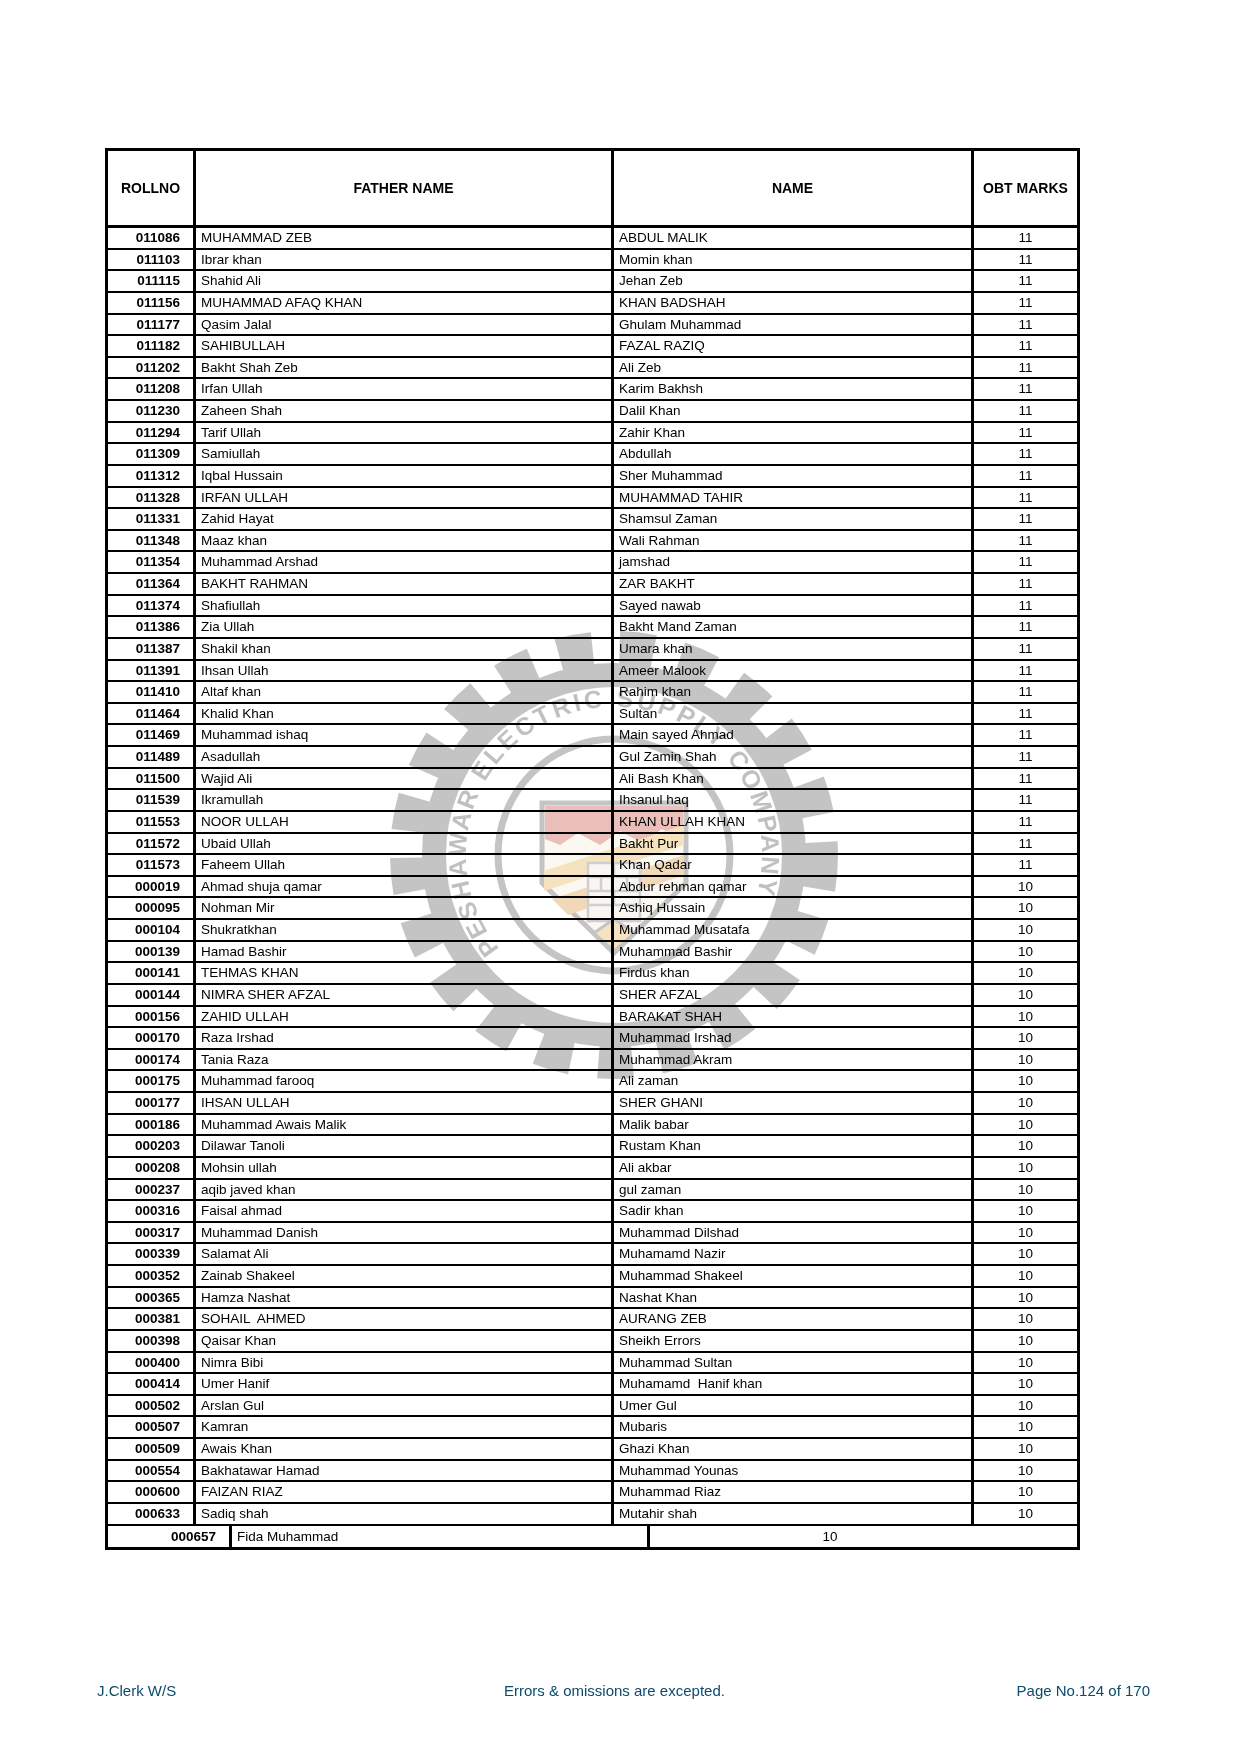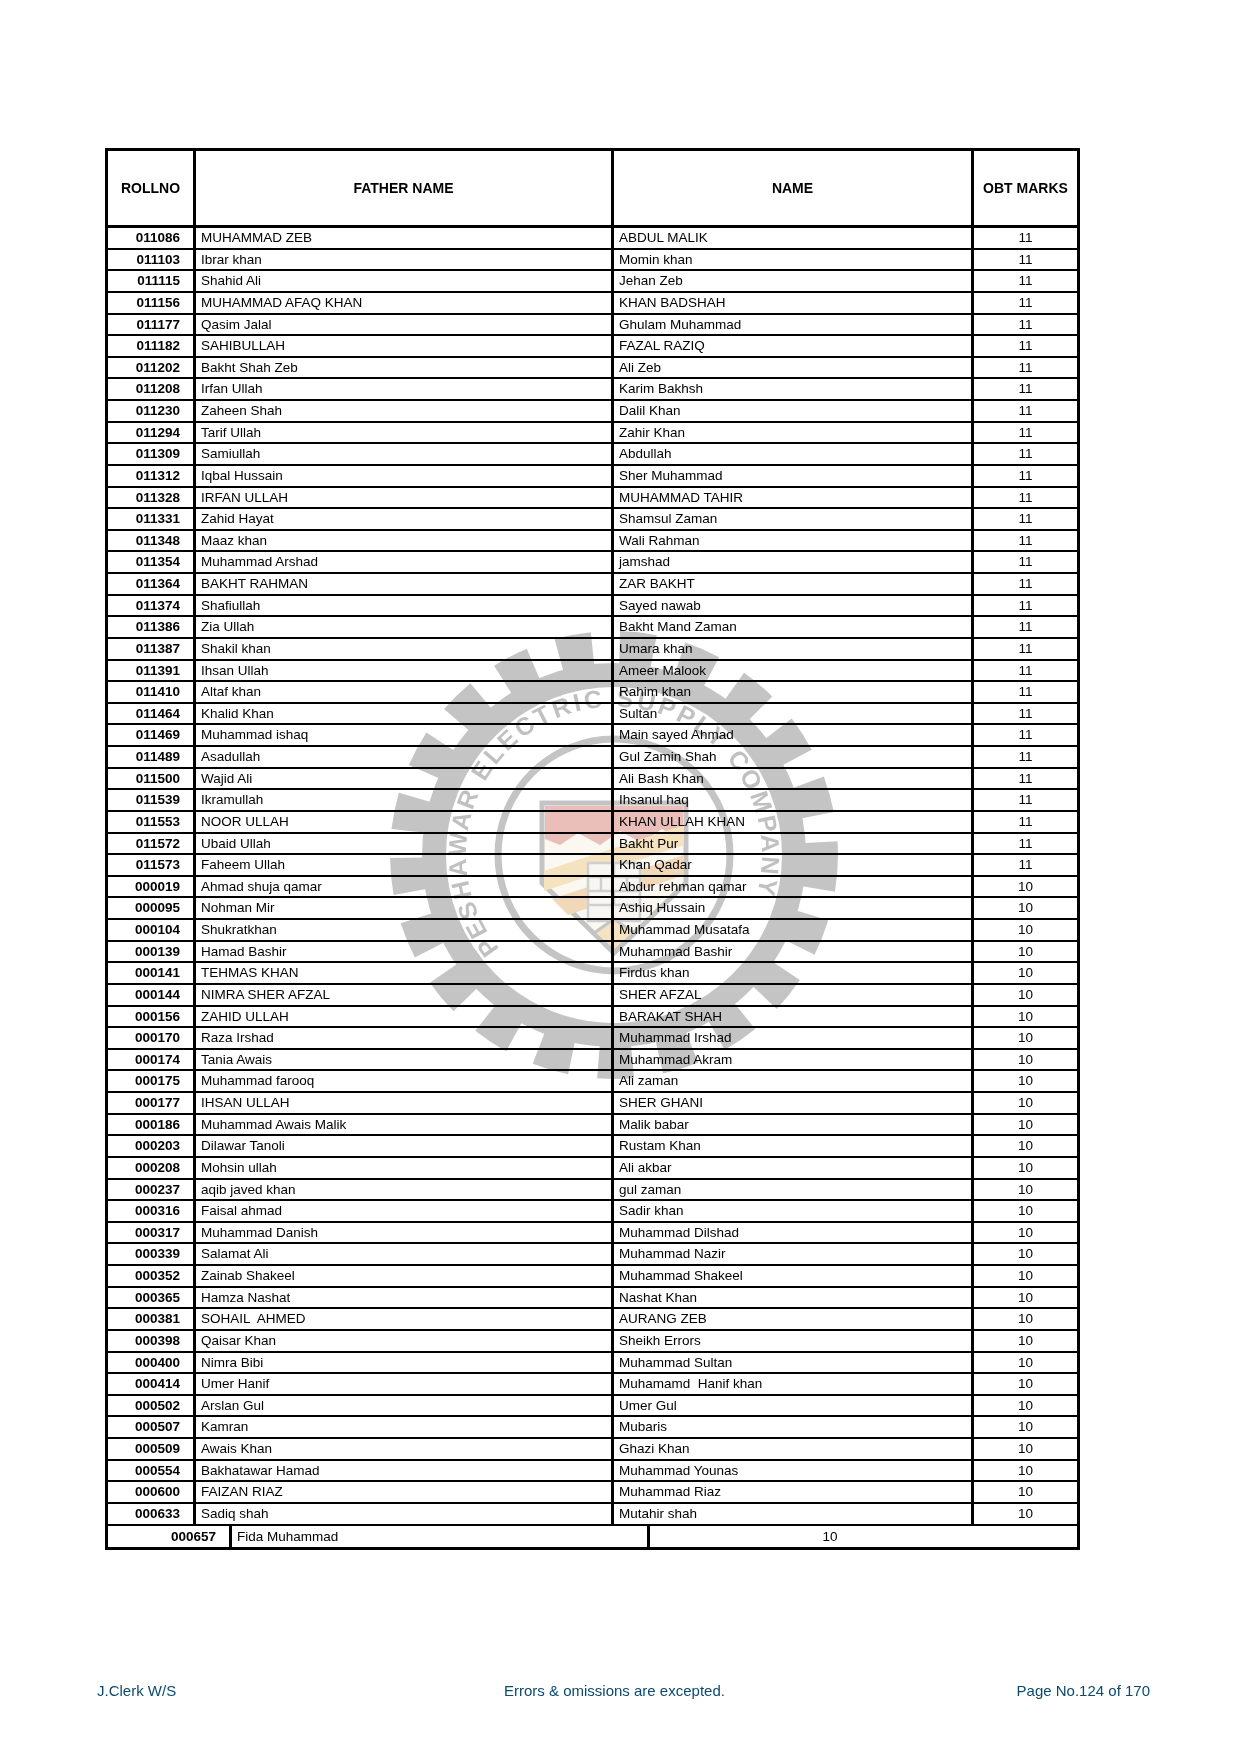--- a/index.html
+++ b/index.html
@@ -345,21 +345,21 @@
           <div class="td marks">10</div>
         </div>
         <div class="tr">
           <div class="td rollno">000170</div>
           <div class="td name">Raza Irshad</div>
           <div class="td father">Muhammad Irshad</div>
           <div class="td marks">10</div>
         </div>
         <div class="tr">
           <div class="td rollno">000174</div>
-          <div class="td name">Tania Awais</div>
+          <div class="td name">Tania Raza</div>
           <div class="td father">Muhammad Akram</div>
           <div class="td marks">10</div>
         </div>
         <div class="tr">
           <div class="td rollno">000175</div>
           <div class="td name">Muhammad farooq</div>
           <div class="td father">Ali zaman</div>
           <div class="td marks">10</div>
         </div>
         <div class="tr">
@@ -400,21 +400,21 @@
         </div>
         <div class="tr">
           <div class="td rollno">000317</div>
           <div class="td name">Muhammad Danish</div>
           <div class="td father">Muhammad Dilshad</div>
           <div class="td marks">10</div>
         </div>
         <div class="tr">
           <div class="td rollno">000339</div>
           <div class="td name">Salamat Ali</div>
-          <div class="td father">Muhammad Nazir</div>
+          <div class="td father">Muhamamd Nazir</div>
           <div class="td marks">10</div>
         </div>
         <div class="tr">
           <div class="td rollno">000352</div>
           <div class="td name">Zainab Shakeel</div>
           <div class="td father">Muhammad Shakeel</div>
           <div class="td marks">10</div>
         </div>
         <div class="tr">
           <div class="td rollno">000365</div>

